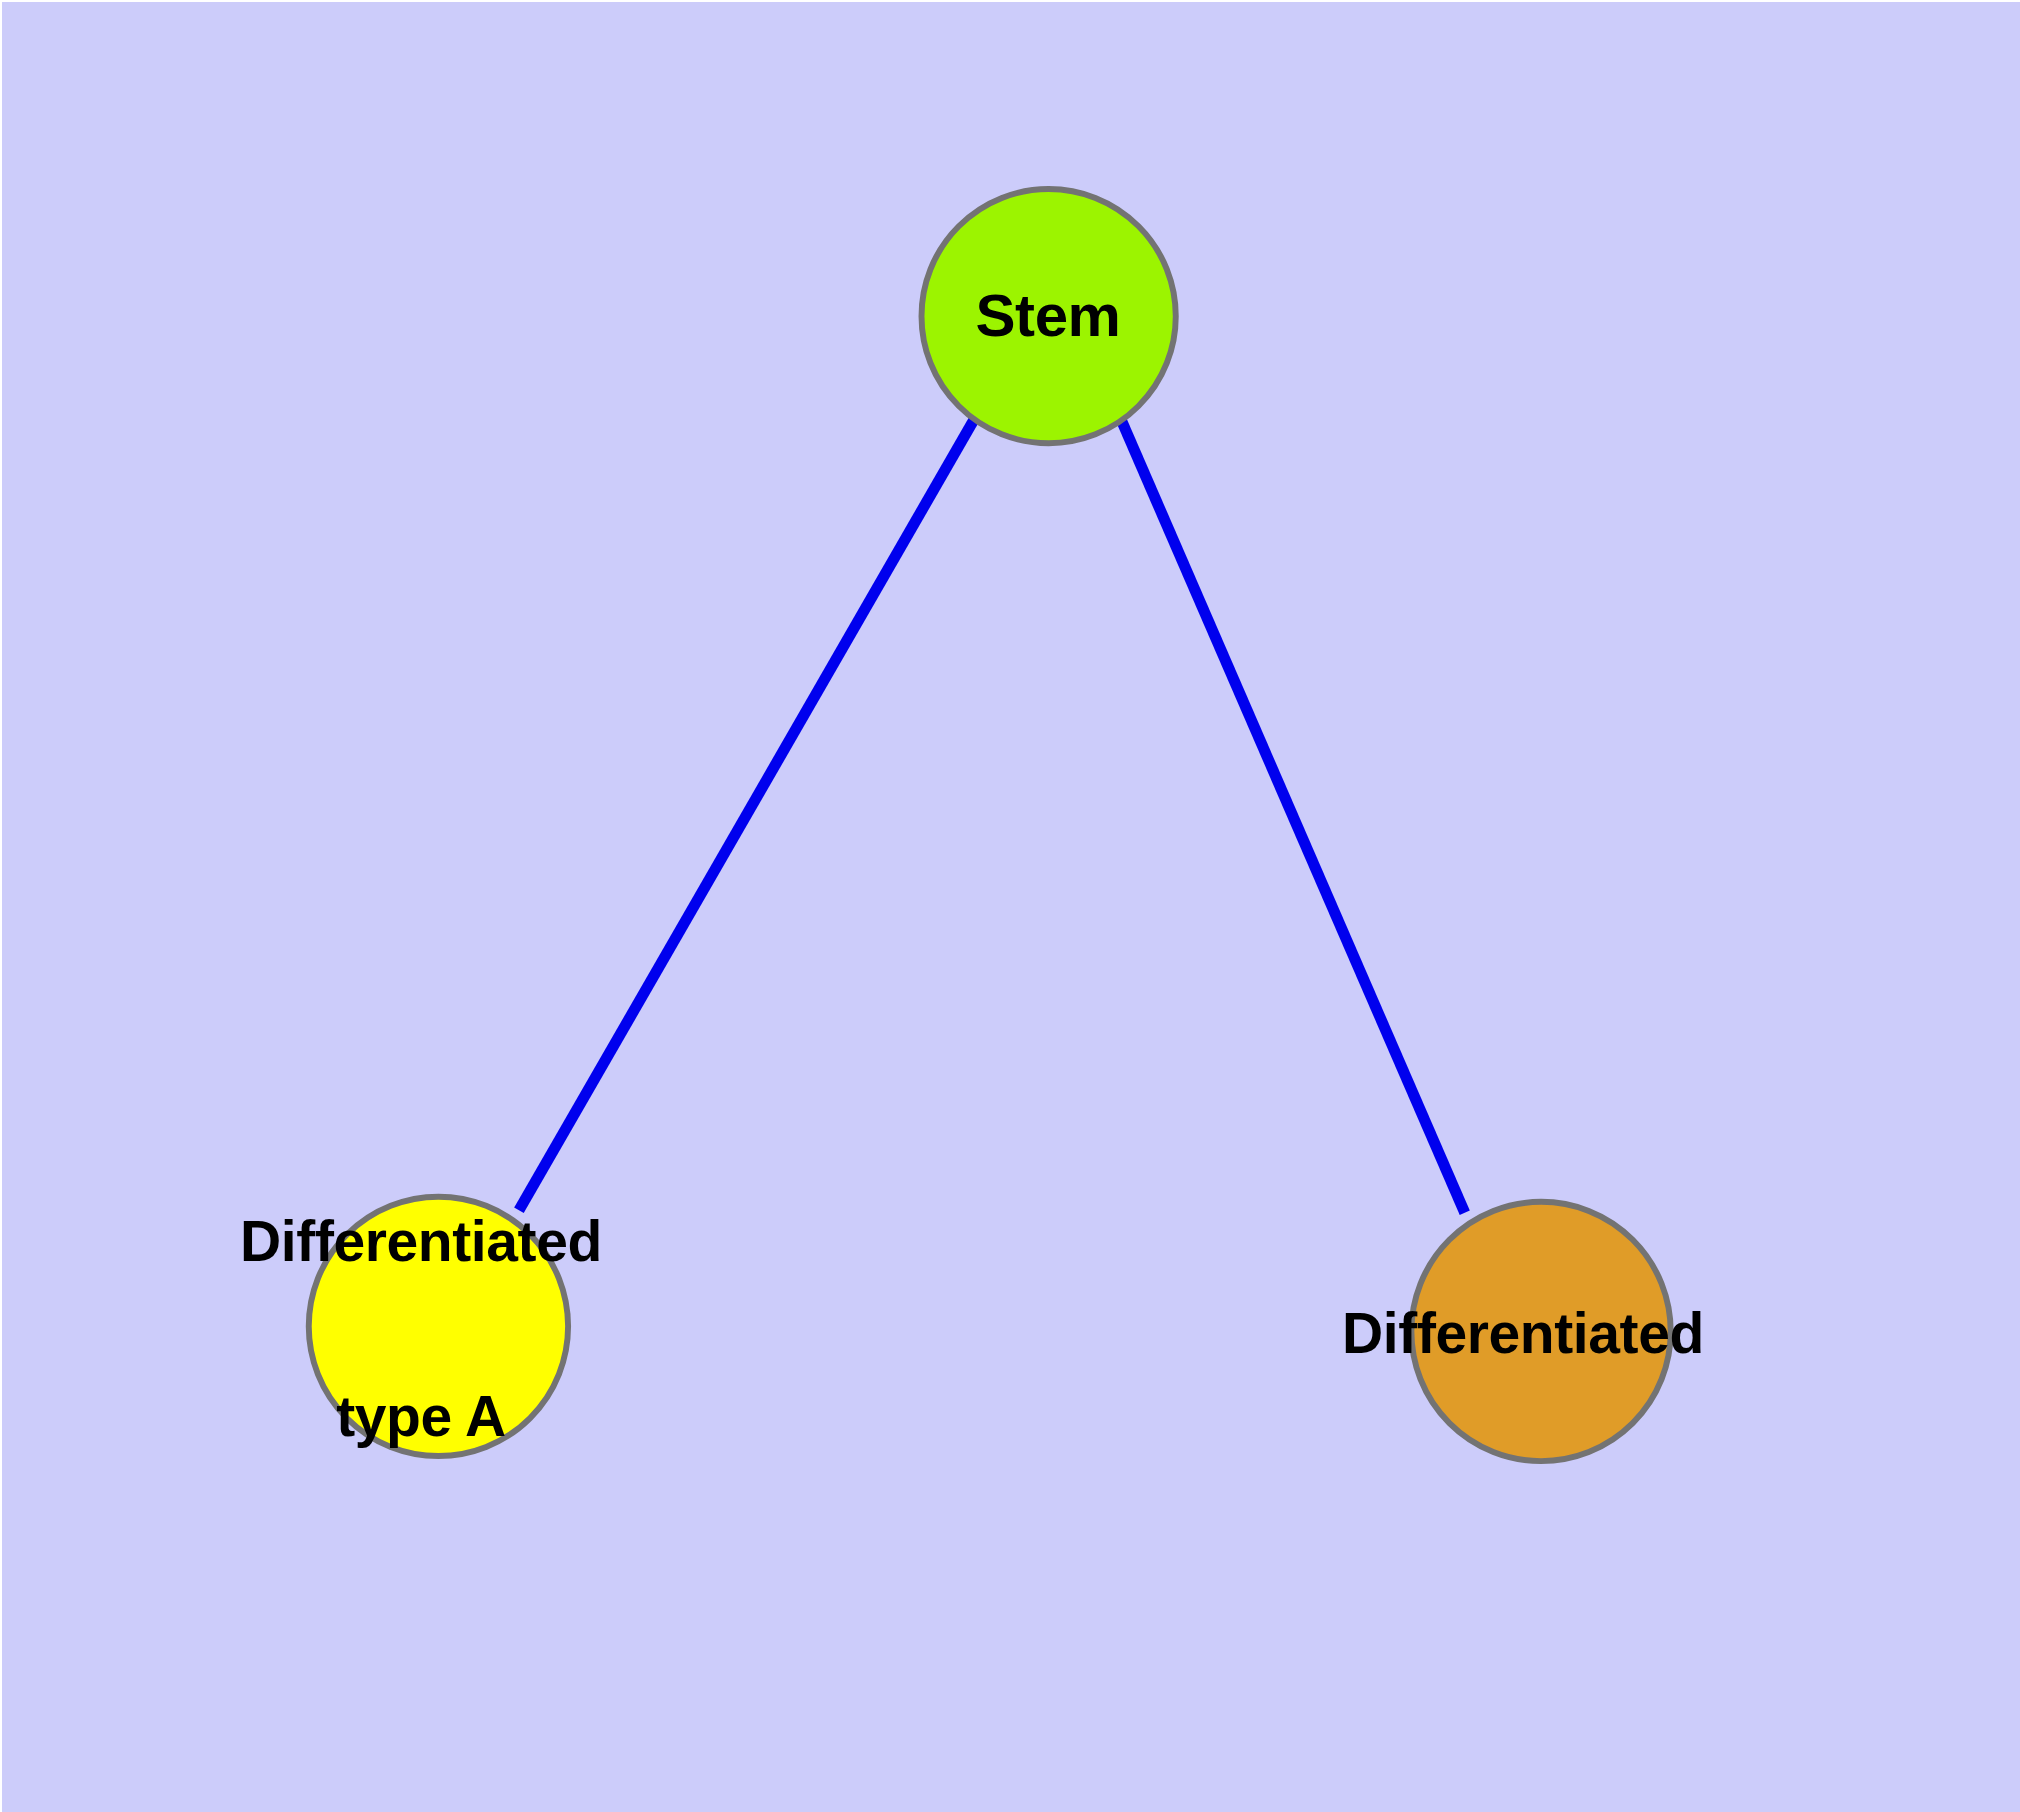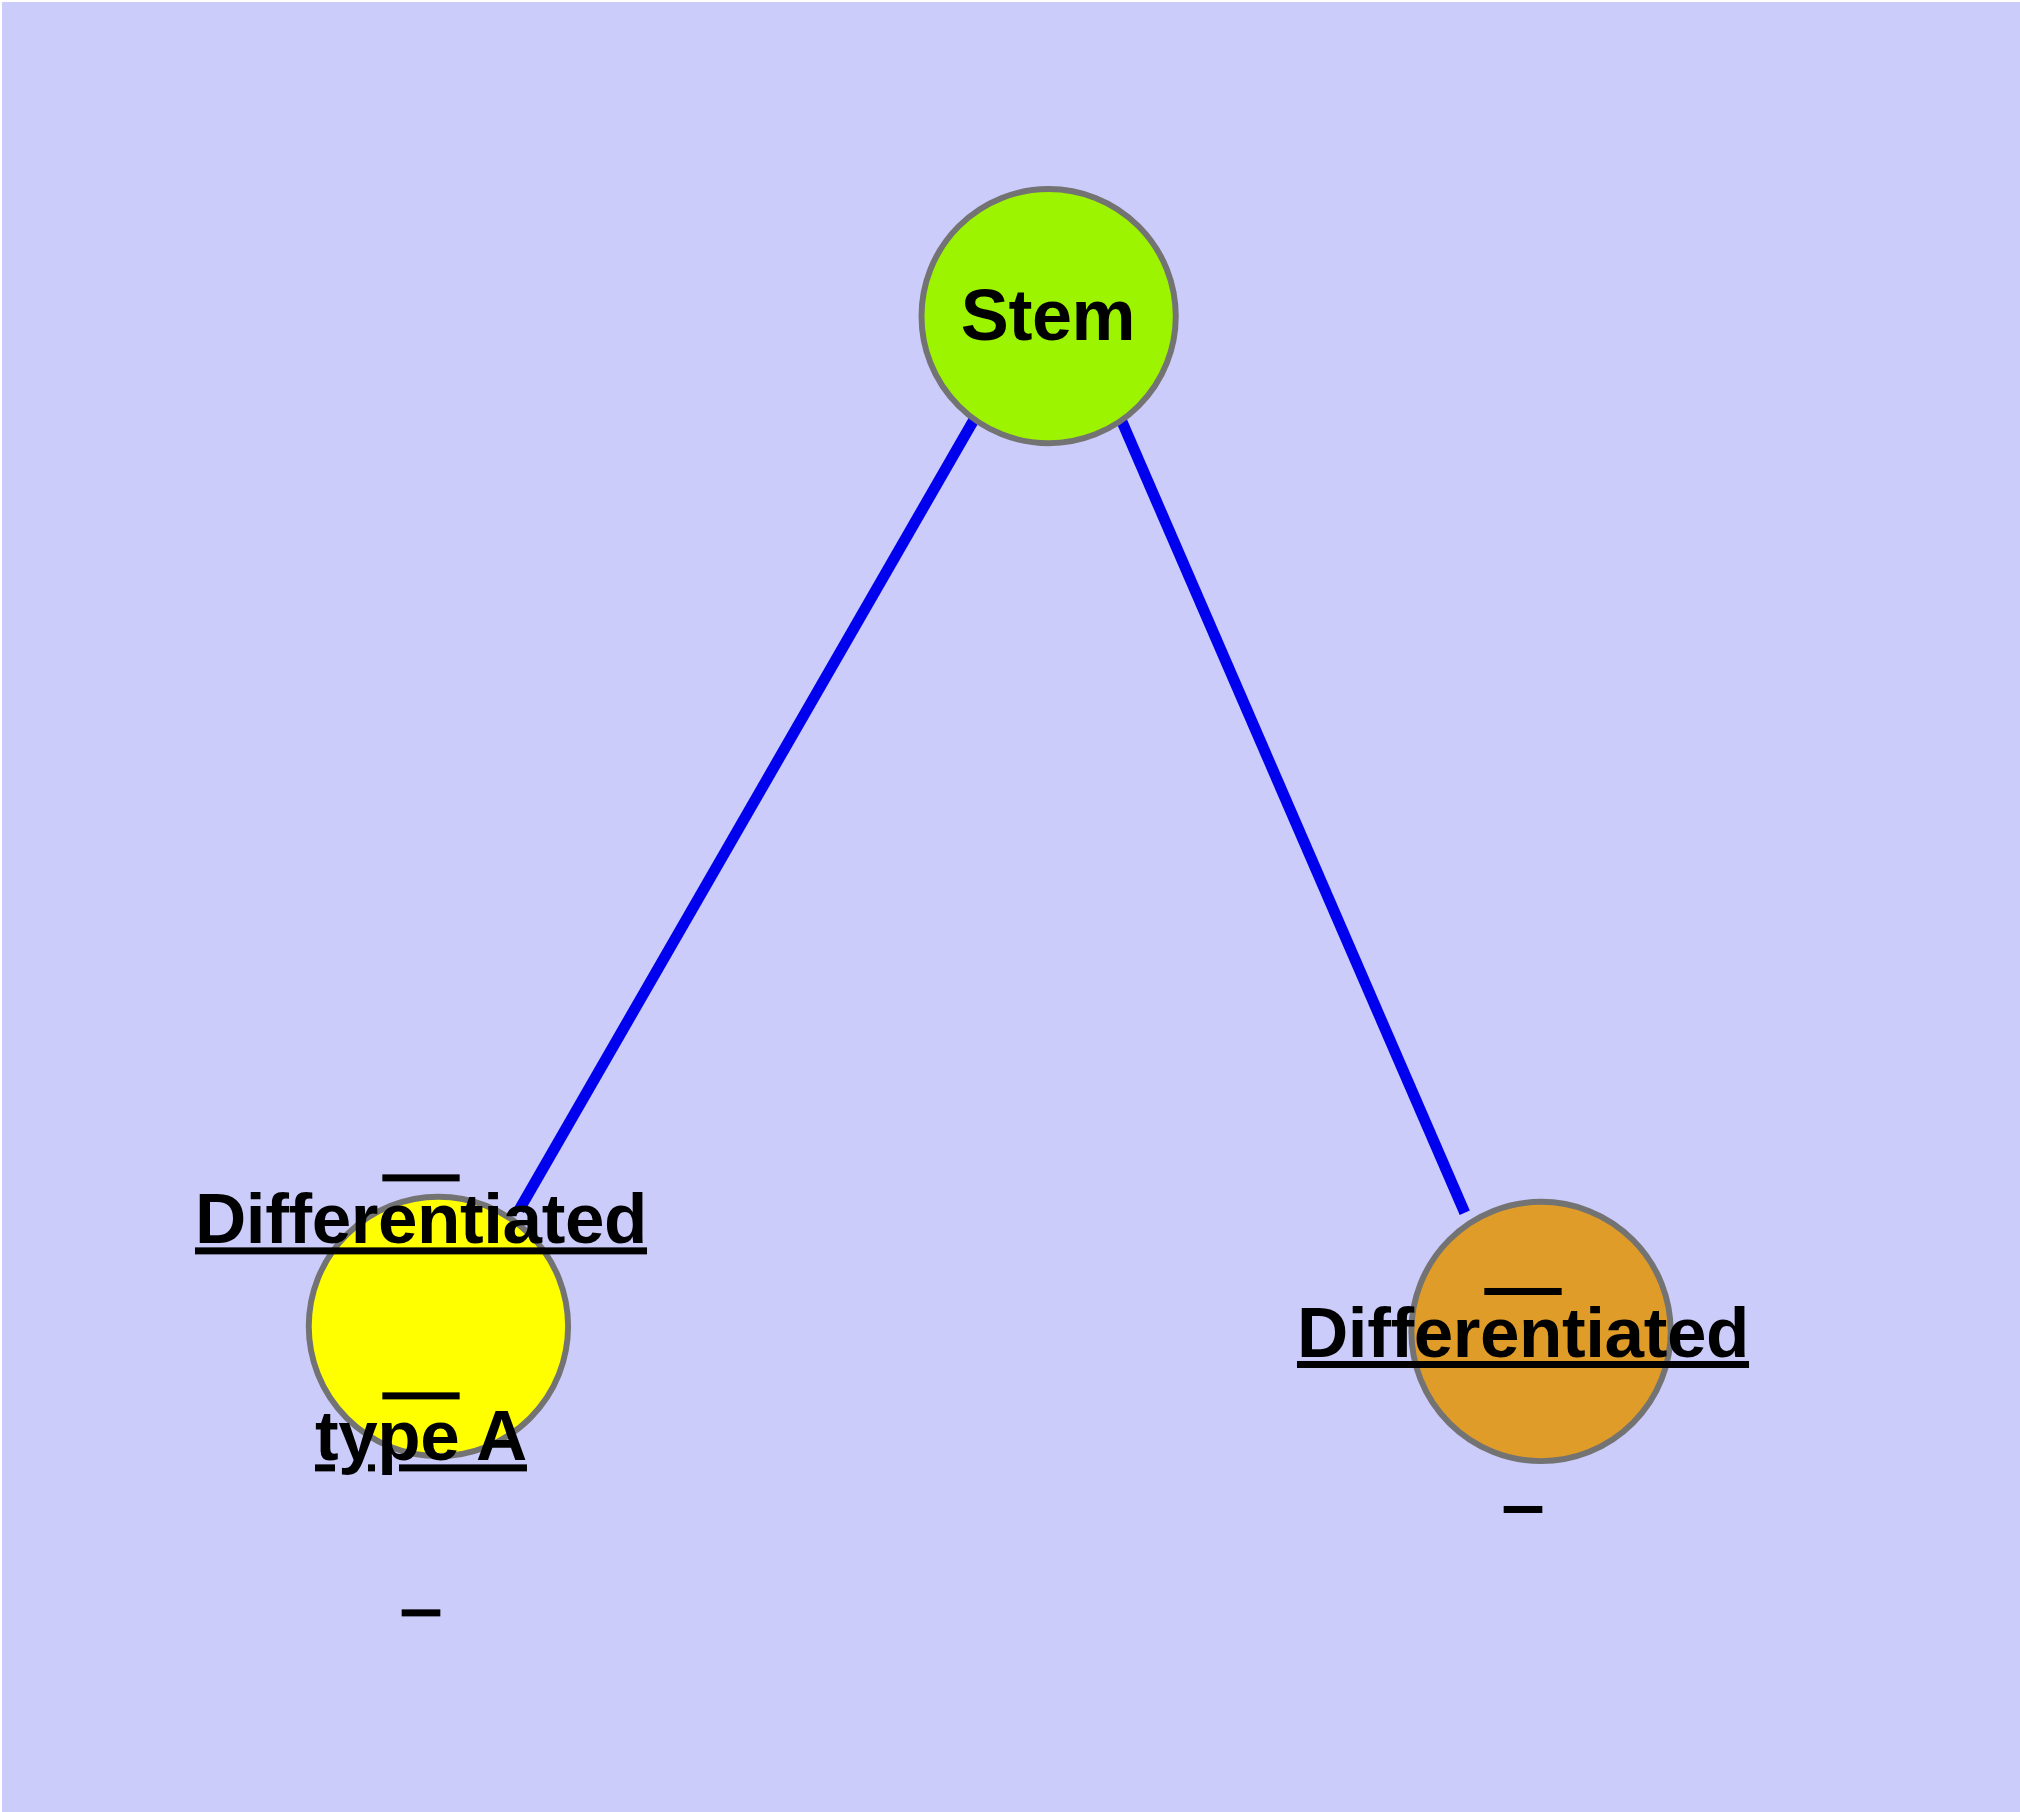--- a/index.html
+++ b/index.html
@@ -40,28 +40,27 @@
     z-index: 4;
     color: #000000;
     font-weight: bold;
     text-align: center;
     line-height: 1.02;
     white-space: pre;
     pointer-events: none;
     letter-spacing: -0.4px;
   }
   .node-label.stem {
-    font-size: 72px;
+    font-size: 60px;
     left: 1048px;
     top: 316px;
     transform: translate(-50%, -50%);
   }
   .node-label.leaf {
-    font-size: 71px;
-    text-decoration: underline;
+    font-size: 57px;
   }
   .node-label.leaf-a {
     left: 421px;
     top: 1328px;
     transform: translate(-50%, -50%);
   }
   .node-label.leaf-b {
     left: 1523px;
     top: 1333px;
     transform: translate(-50%, -50%);

